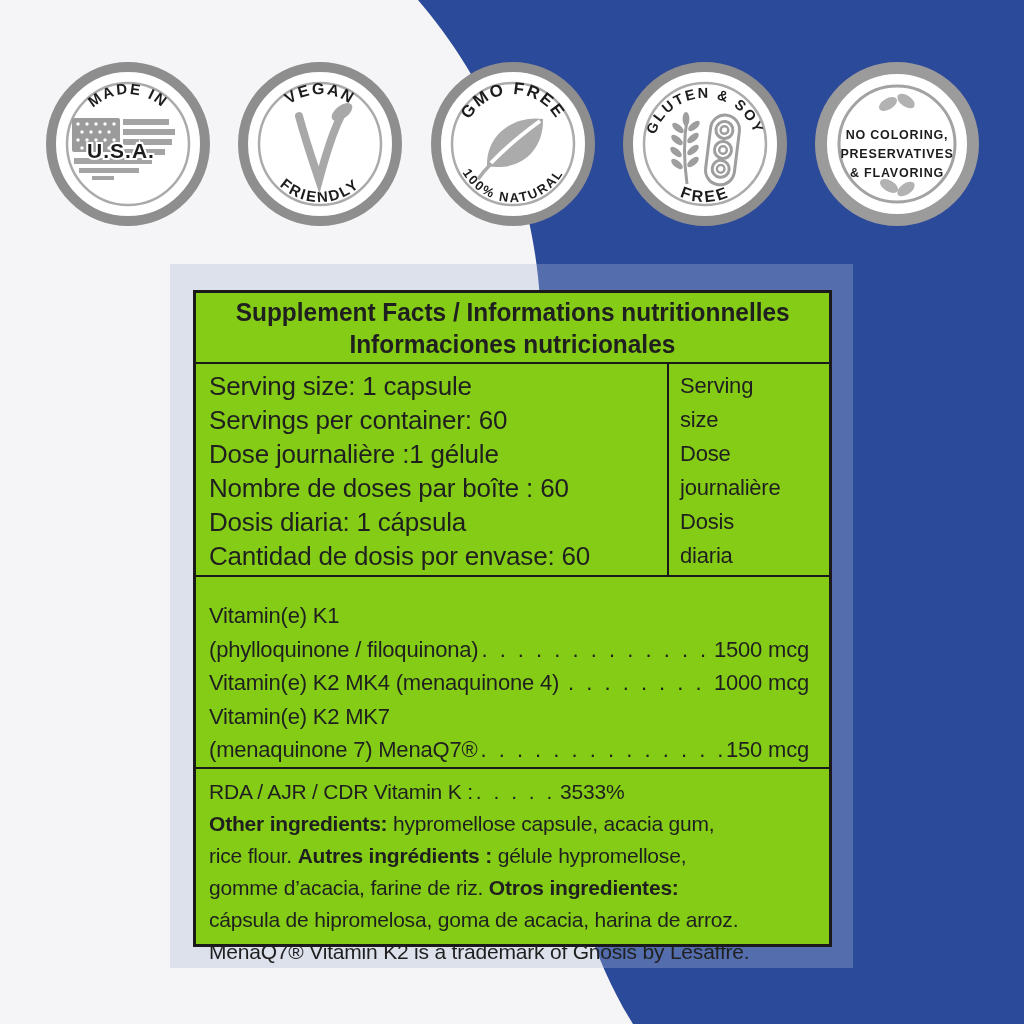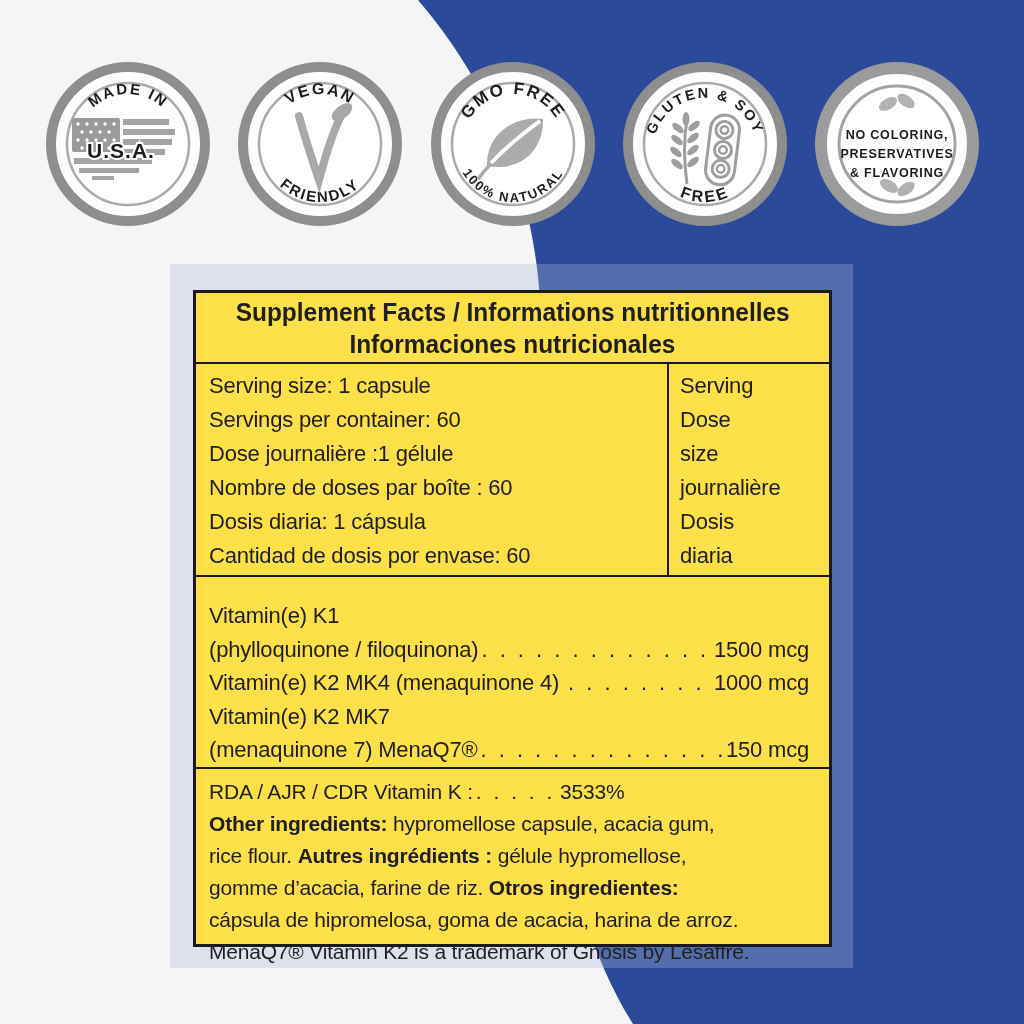--- a/index.html
+++ b/index.html
@@ -11,26 +11,26 @@
   #badges{position:absolute;left:46px;top:62px;width:933px;display:flex;justify-content:space-between;}
   .badge{width:164px;height:164px;}
   .badge svg{display:block;}
   .badge-arc-text{font-family:"Liberation Sans",sans-serif;font-weight:bold;fill:#1c1c1c;}
   .badge-line-text{font-family:"Liberation Sans",sans-serif;font-weight:bold;fill:#1c1c1c;}
 
   
   #backing-panel{position:absolute;left:170px;top:264px;width:683px;height:704px;background:rgba(172,186,214,0.32);}
 
   
-  #facts-table{position:absolute;left:193px;top:290px;width:639px;height:657px;background:#fde047;border:3px solid #1a1a1a;box-sizing:border-box;color:#1f1f1f;}
+  #facts-table{position:absolute;left:193px;top:290px;width:639px;height:657px;background:#84cc16;border:3px solid #1a1a1a;box-sizing:border-box;color:#1f1f1f;}
   #facts-header{height:71px;border-bottom:2px solid #1a1a1a;display:flex;flex-direction:column;justify-content:center;align-items:center;box-sizing:border-box;}
   .hdr-line{font-weight:bold;font-size:26px;line-height:32px;transform:scaleX(0.94);white-space:nowrap;}
 
   #serving-section{height:213px;border-bottom:2px solid #1a1a1a;display:flex;box-sizing:border-box;}
-  #serving-left{flex:1;padding:5px 0 0 13px;font-size:22px;line-height:34px;letter-spacing:-0.2px;}
+  #serving-left{flex:1;padding:5px 0 0 13px;font-size:26px;line-height:34px;letter-spacing:-0.2px;}
   #serving-right{width:162px;border-left:2px solid #1a1a1a;padding:5px 0 0 11px;font-size:22px;line-height:34px;letter-spacing:-0.2px;box-sizing:border-box;}
   .txt-line{white-space:nowrap;}
 
   #nutrients-section{height:174px;border-bottom:2px solid #1a1a1a;padding:4px 20px 0 13px;font-size:22px;line-height:33.5px;letter-spacing:-0.2px;box-sizing:border-box;margin-top:18px;}
   .dotted-row{display:flex;align-items:center;}
   .dot-fill{flex:1;overflow:hidden;white-space:nowrap;letter-spacing:3px;padding:0 3px;}
   .row-value{white-space:nowrap;}
 
   #other-section{padding:7px 18px 0 13px;font-size:21px;line-height:32px;letter-spacing:-0.2px;box-sizing:border-box;}
   #rda-row{display:flex;align-items:baseline;width:69%;}
@@ -200,22 +200,22 @@
       <div id="serving-left">
         <div class="txt-line">Serving size: 1 capsule</div>
         <div class="txt-line">Servings per container: 60</div>
         <div class="txt-line">Dose journalière :1 gélule</div>
         <div class="txt-line">Nombre de doses par boîte : 60</div>
         <div class="txt-line">Dosis diaria: 1 cápsula</div>
         <div class="txt-line">Cantidad de dosis por envase: 60</div>
       </div>
       <div id="serving-right">
         <div class="txt-line">Serving</div>
+        <div class="txt-line">size</div>
         <div class="txt-line">Dose</div>
-        <div class="txt-line">size</div>
         <div class="txt-line">journalière</div>
         <div class="txt-line">Dosis</div>
         <div class="txt-line">diaria</div>
       </div>
     </div>
 
     <div id="nutrients-section">
       <div class="txt-line">Vitamin(e) K1</div>
       <div class="dotted-row">
         <span>(phylloquinone / filoquinona)</span>

